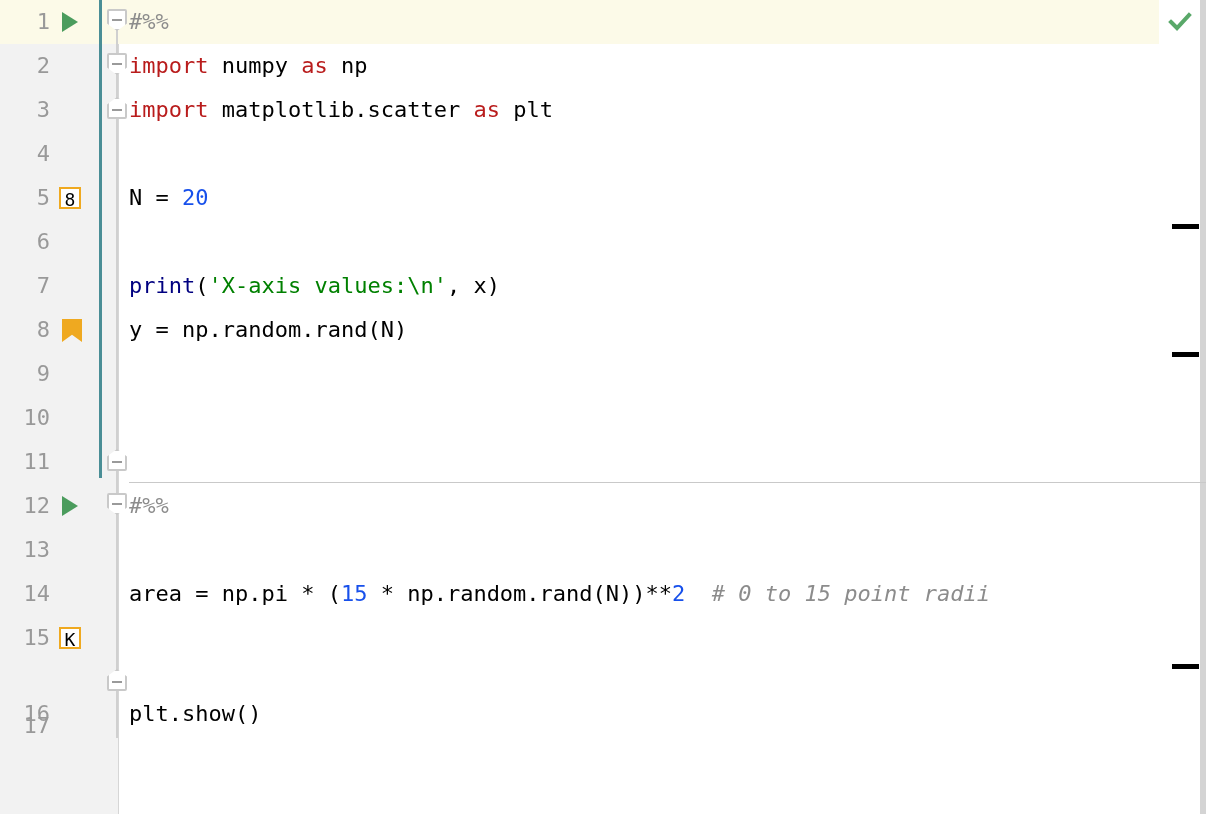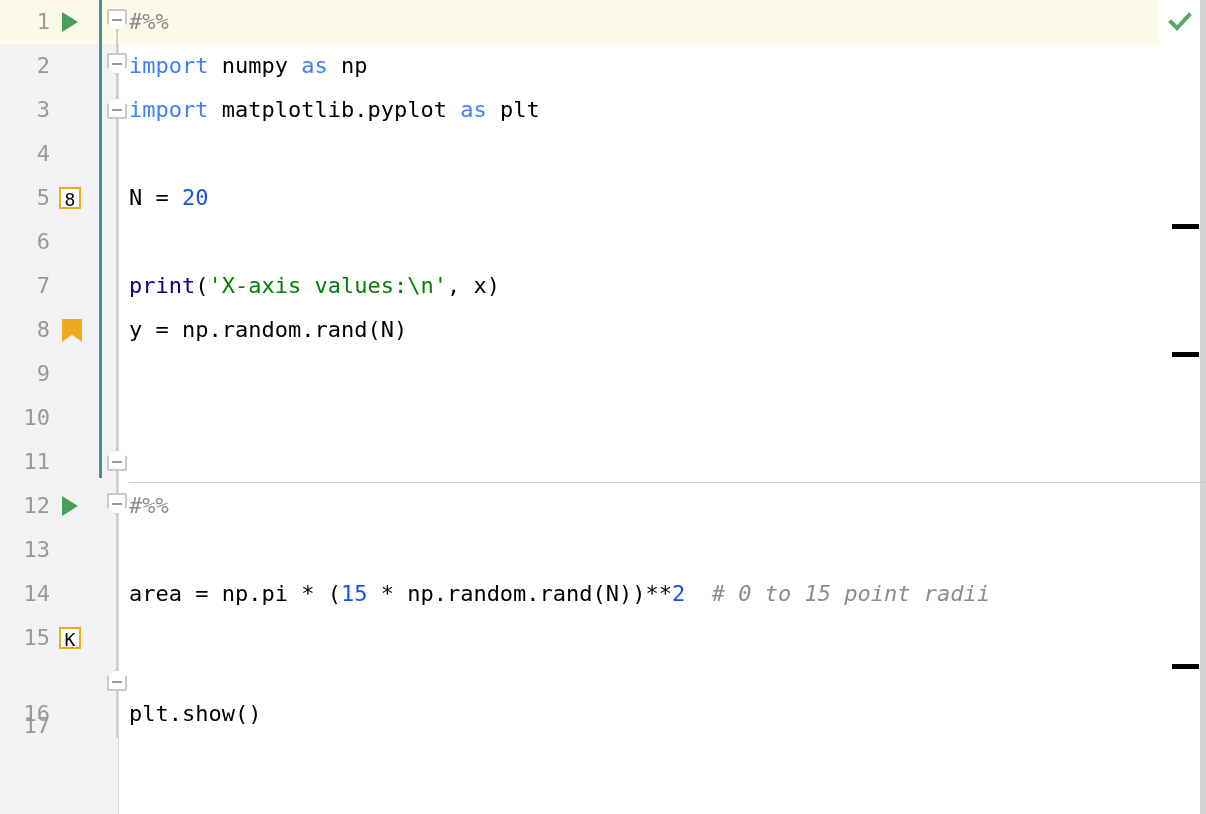--- a/index.html
+++ b/index.html
@@ -128,21 +128,21 @@
   .code {
     position: absolute;
     left: 129px; top: 0;
     height: 44px;
     line-height: 44px;
     white-space: pre;
     font-family: "DejaVu Sans Mono", monospace;
     font-size: 22px;
     color: #000000;
   }
-  .kw      { color: #3b82f6; }
+  .kw      { color: #b91c1c; }
   .fn      { color: #000080; }
   .str     { color: #008000; }
   .num     { color: #1750eb; }
   .cmt     { color: #8c8c8c; font-style: italic; }
   .named   { color: #660099; }
   .op      { color: #000000; }
   
   .cell-sep {
     position: absolute;
     left: 129px;
@@ -187,21 +187,21 @@
           <div class="run-arrow"></div>
         </div>
         <div class="code"><span class="cmt">#%%</span></div>
       </div>
       <div class="row" style="top: 44px;">
         <div class="lineno">2</div>
         <div class="code"><span class="kw">import</span><span class="op"> numpy </span><span class="kw">as</span><span class="op"> np</span></div>
       </div>
       <div class="row" style="top: 88px;">
         <div class="lineno">3</div>
-        <div class="code"><span class="kw">import</span><span class="op"> matplotlib.pyplot </span><span class="kw">as</span><span class="op"> plt</span></div>
+        <div class="code"><span class="kw">import</span><span class="op"> matplotlib.scatter </span><span class="kw">as</span><span class="op"> plt</span></div>
       </div>
       <div class="row" style="top: 132px;">
         <div class="lineno">4</div>
         <div class="code"></div>
       </div>
       <div class="row" style="top: 176px;">
         <div class="lineno">5</div>
         <div class="gicon">
           <div class="bookmark-num">8</div>
         </div>

